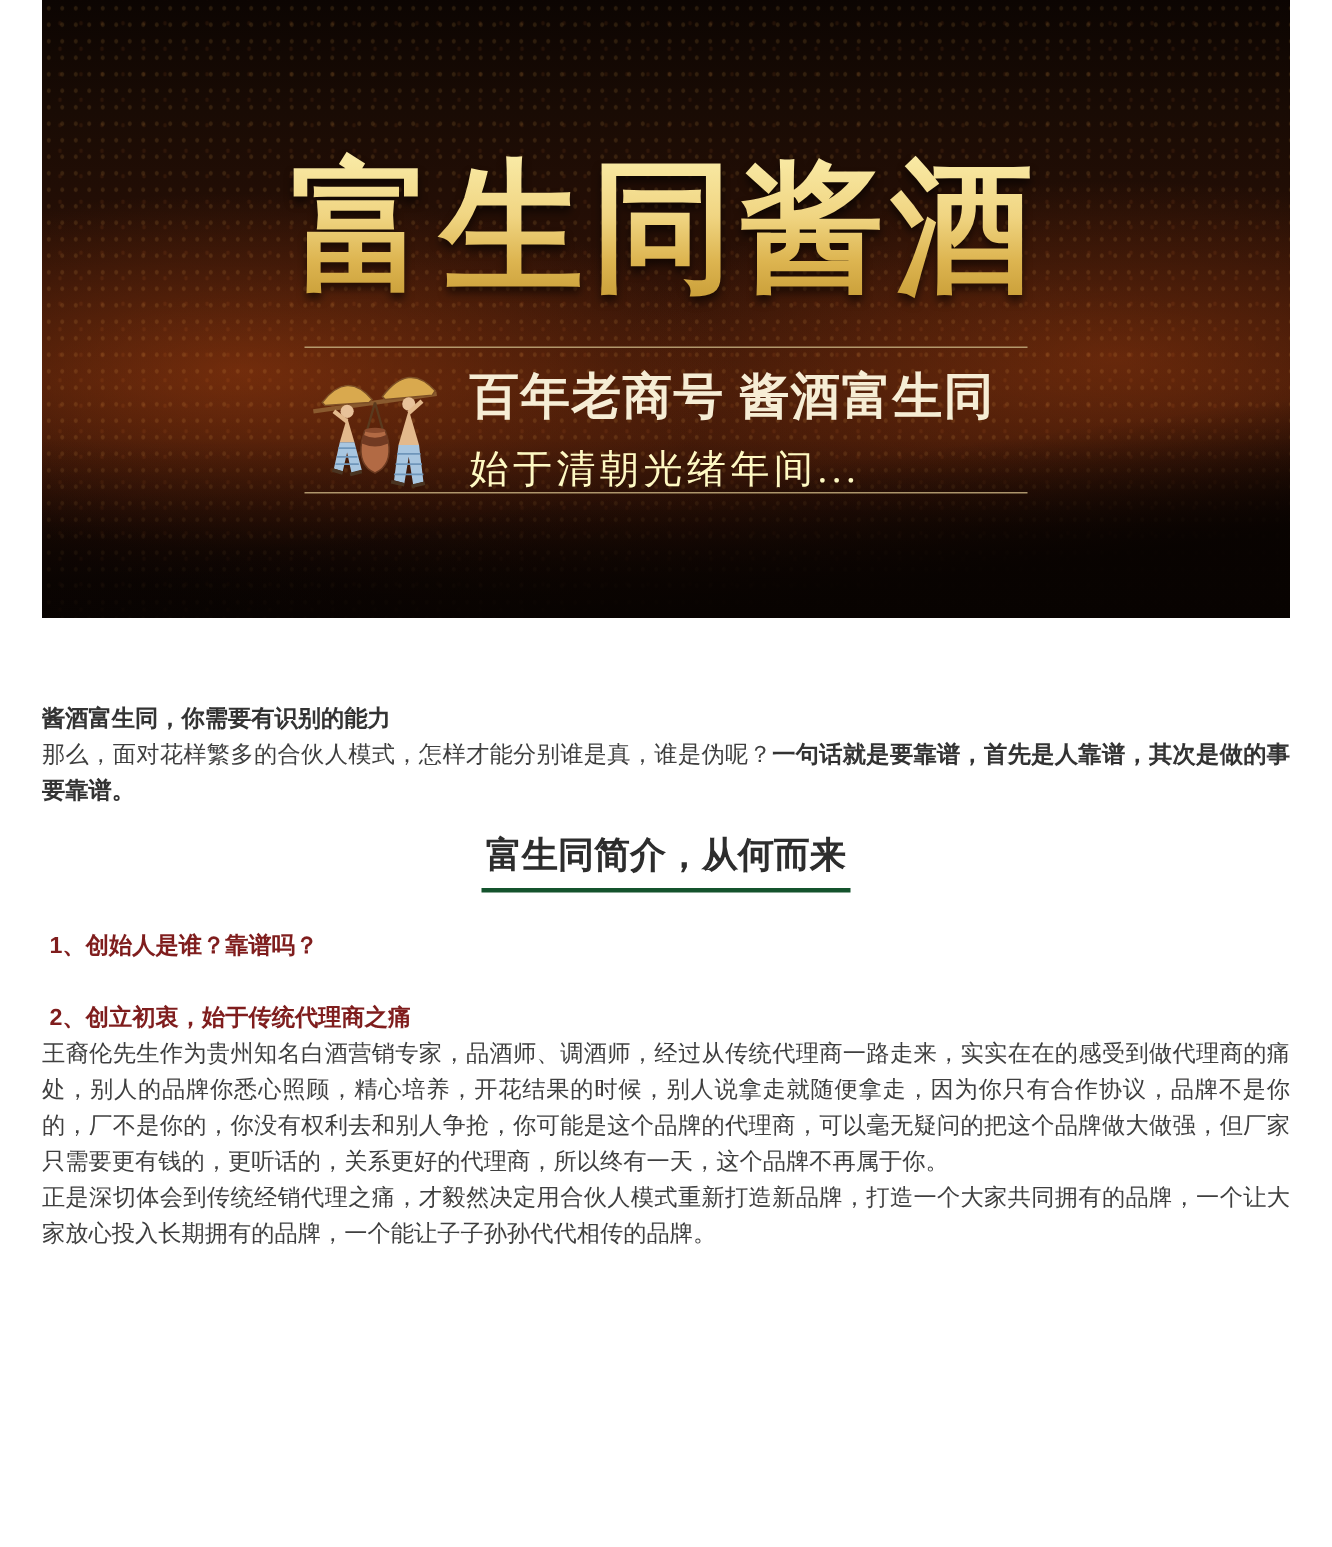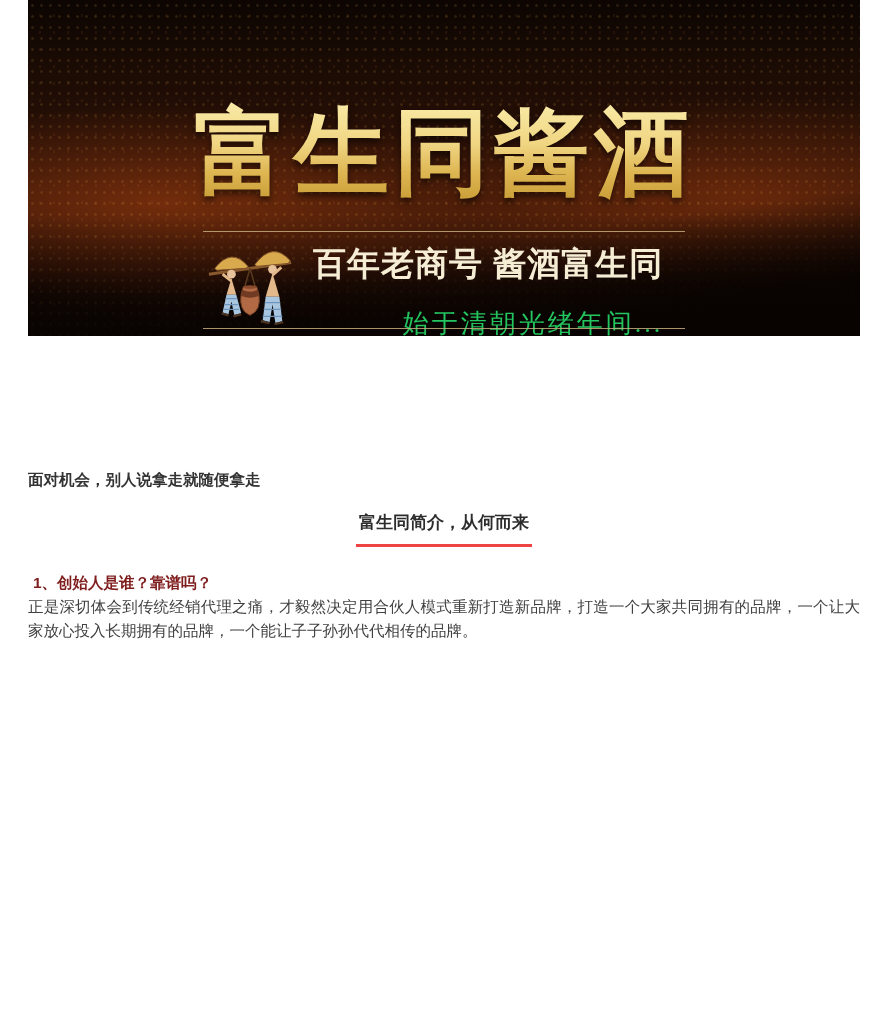--- a/index.html
+++ b/index.html
@@ -1,20 +1,20 @@
 <!DOCTYPE html>
 <html><head>
 <meta charset="utf-8">
 <style>
   html,body{margin:0;padding:0;background:#ffffff;}
   .page{position:relative;width:888px;height:1031px;background:#ffffff;overflow:hidden;
         font-family:"Liberation Sans","DejaVu Sans",sans-serif;}
 
   
-  .banner{position:absolute;left:28px;top:0;width:832px;height:336px;overflow:hidden;background:#1a0c05;}
+  .banner{position:absolute;left:28px;top:0;width:832px;height:412px;overflow:hidden;background:#1a0c05;}
   .banner-bg{position:absolute;inset:0;
     background:
       radial-gradient(ellipse 55% 40% at 16% 60%, rgba(158,62,16,.55), transparent 72%),
       radial-gradient(ellipse 55% 40% at 86% 58%, rgba(148,58,15,.5), transparent 72%),
       radial-gradient(ellipse 75% 45% at 50% 72%, rgba(98,38,11,.45), transparent 75%),
       linear-gradient(180deg,#0c0502 0%,#190b04 18%,#2a1006 45%,#371507 62%,#240d05 80%,#0d0502 94%,#070301 100%);}
   .banner-grain{position:absolute;inset:0;opacity:.8;
     background-image:
       radial-gradient(rgba(255,190,90,.16) 1px, transparent 1.5px),
       radial-gradient(rgba(255,140,60,.10) 1px, transparent 1.5px);
@@ -25,36 +25,36 @@
   .banner-title{position:absolute;top:100px;left:0;width:100%;text-align:center;
     font-size:95px;font-weight:800;letter-spacing:5px;line-height:1.1;
     background:linear-gradient(180deg,#faeca9 0%,#f0d582 42%,#ddb551 70%,#c69a33 100%);
     -webkit-background-clip:text;background-clip:text;color:transparent;
     filter:drop-shadow(0 4px 3px rgba(0,0,0,.55));}
   .divider{position:absolute;left:50%;transform:translateX(-50%);width:482px;height:1px;
     background:#c4ad7e;opacity:.85;}
   .divider-top{top:231px;}
   .divider-bottom{top:328px;}
   .banner-row{position:absolute;top:238px;left:50%;transform:translateX(-50%);
-    width:482px;display:flex;align-items:flex-start;text-align:right;}
+    width:482px;display:flex;align-items:flex-start;}
   .porters{width:94px;height:92px;flex:0 0 auto;}
   .banner-textcol{margin-left:16px;padding-top:4px;}
   .banner-subtitle{font-size:33px;font-weight:700;color:#f6edd5;letter-spacing:1px;white-space:nowrap;}
-  .banner-tagline{margin-top:19px;font-size:26px;color:#22c55e;letter-spacing:3px;
+  .banner-tagline{margin-top:8px;font-size:26px;color:#fef9c3;letter-spacing:3px;
     font-family:"Liberation Serif","DejaVu Serif",serif;}
 
   
   .content{position:absolute;left:28px;top:468px;width:832px;color:#3f3f3f;
     font-size:15.5px;line-height:24px;text-align:justify;}
   .content p{margin:0;}
   .bold{font-weight:700;color:#333;}
   .lead-heading{font-weight:700;color:#333;}
   .section-title-wrap{text-align:center;margin-top:17px;}
-  .section-title{display:inline-block;font-size:17px;font-weight:700;color:#2d2d2d;
-    line-height:28px;padding:0 3px 7px 3px;border-bottom:3px solid #ef4444;}
+  .section-title{display:inline-block;font-size:24px;font-weight:700;color:#2d2d2d;
+    line-height:28px;padding:0 3px 7px 3px;border-bottom:3px solid #14532d;}
   .sub-heading{font-weight:700;color:#7f1d1d;padding-left:5px;margin-top:24px !important;}
   .para-gap{margin-top:14px !important;}
 </style>
 </head>
 <body>
 
 <div class="page">
 
   <div class="banner">
     <div class="banner-bg"></div>
@@ -94,24 +94,27 @@
         <div class="banner-subtitle">百年老商号  酱酒富生同</div>
         <div class="banner-tagline">始于清朝光绪年间...</div>
       </div>
     </div>
 
     <div class="divider divider-bottom"></div>
   </div>
 
   <div class="content">
 
-    <p class="lead-heading">面对机会，别人说拿走就随便拿走</p>
+    <p class="lead-heading">酱酒富生同，你需要有识别的能力</p>
+    <p><span>那么，面对花样繁多的合伙人模式，怎样才能分别谁是真，谁是伪呢？</span><span class="bold">一句话就是要靠谱，首先是人靠谱，其次是做的事要靠谱。</span></p>
 
     <div class="section-title-wrap">
       <span class="section-title">富生同简介，从何而来</span>
     </div>
 
     <p class="sub-heading">1、创始人是谁？靠谱吗？</p>
 
+    <p class="sub-heading">2、创立初衷，始于传统代理商之痛</p>
+    <p>王裔伦先生作为贵州知名白酒营销专家，品酒师、调酒师，经过从传统代理商一路走来，实实在在的感受到做代理商的痛处，别人的品牌你悉心照顾，精心培养，开花结果的时候，别人说拿走就随便拿走，因为你只有合作协议，品牌不是你的，厂不是你的，你没有权利去和别人争抢，你可能是这个品牌的代理商，可以毫无疑问的把这个品牌做大做强，但厂家只需要更有钱的，更听话的，关系更好的代理商，所以终有一天，这个品牌不再属于你。</p>
     <p>正是深切体会到传统经销代理之痛，才毅然决定用合伙人模式重新打造新品牌，打造一个大家共同拥有的品牌，一个让大家放心投入长期拥有的品牌，一个能让子子孙孙代代相传的品牌。</p>
 
   </div>
 </div>
 
 </body></html>

